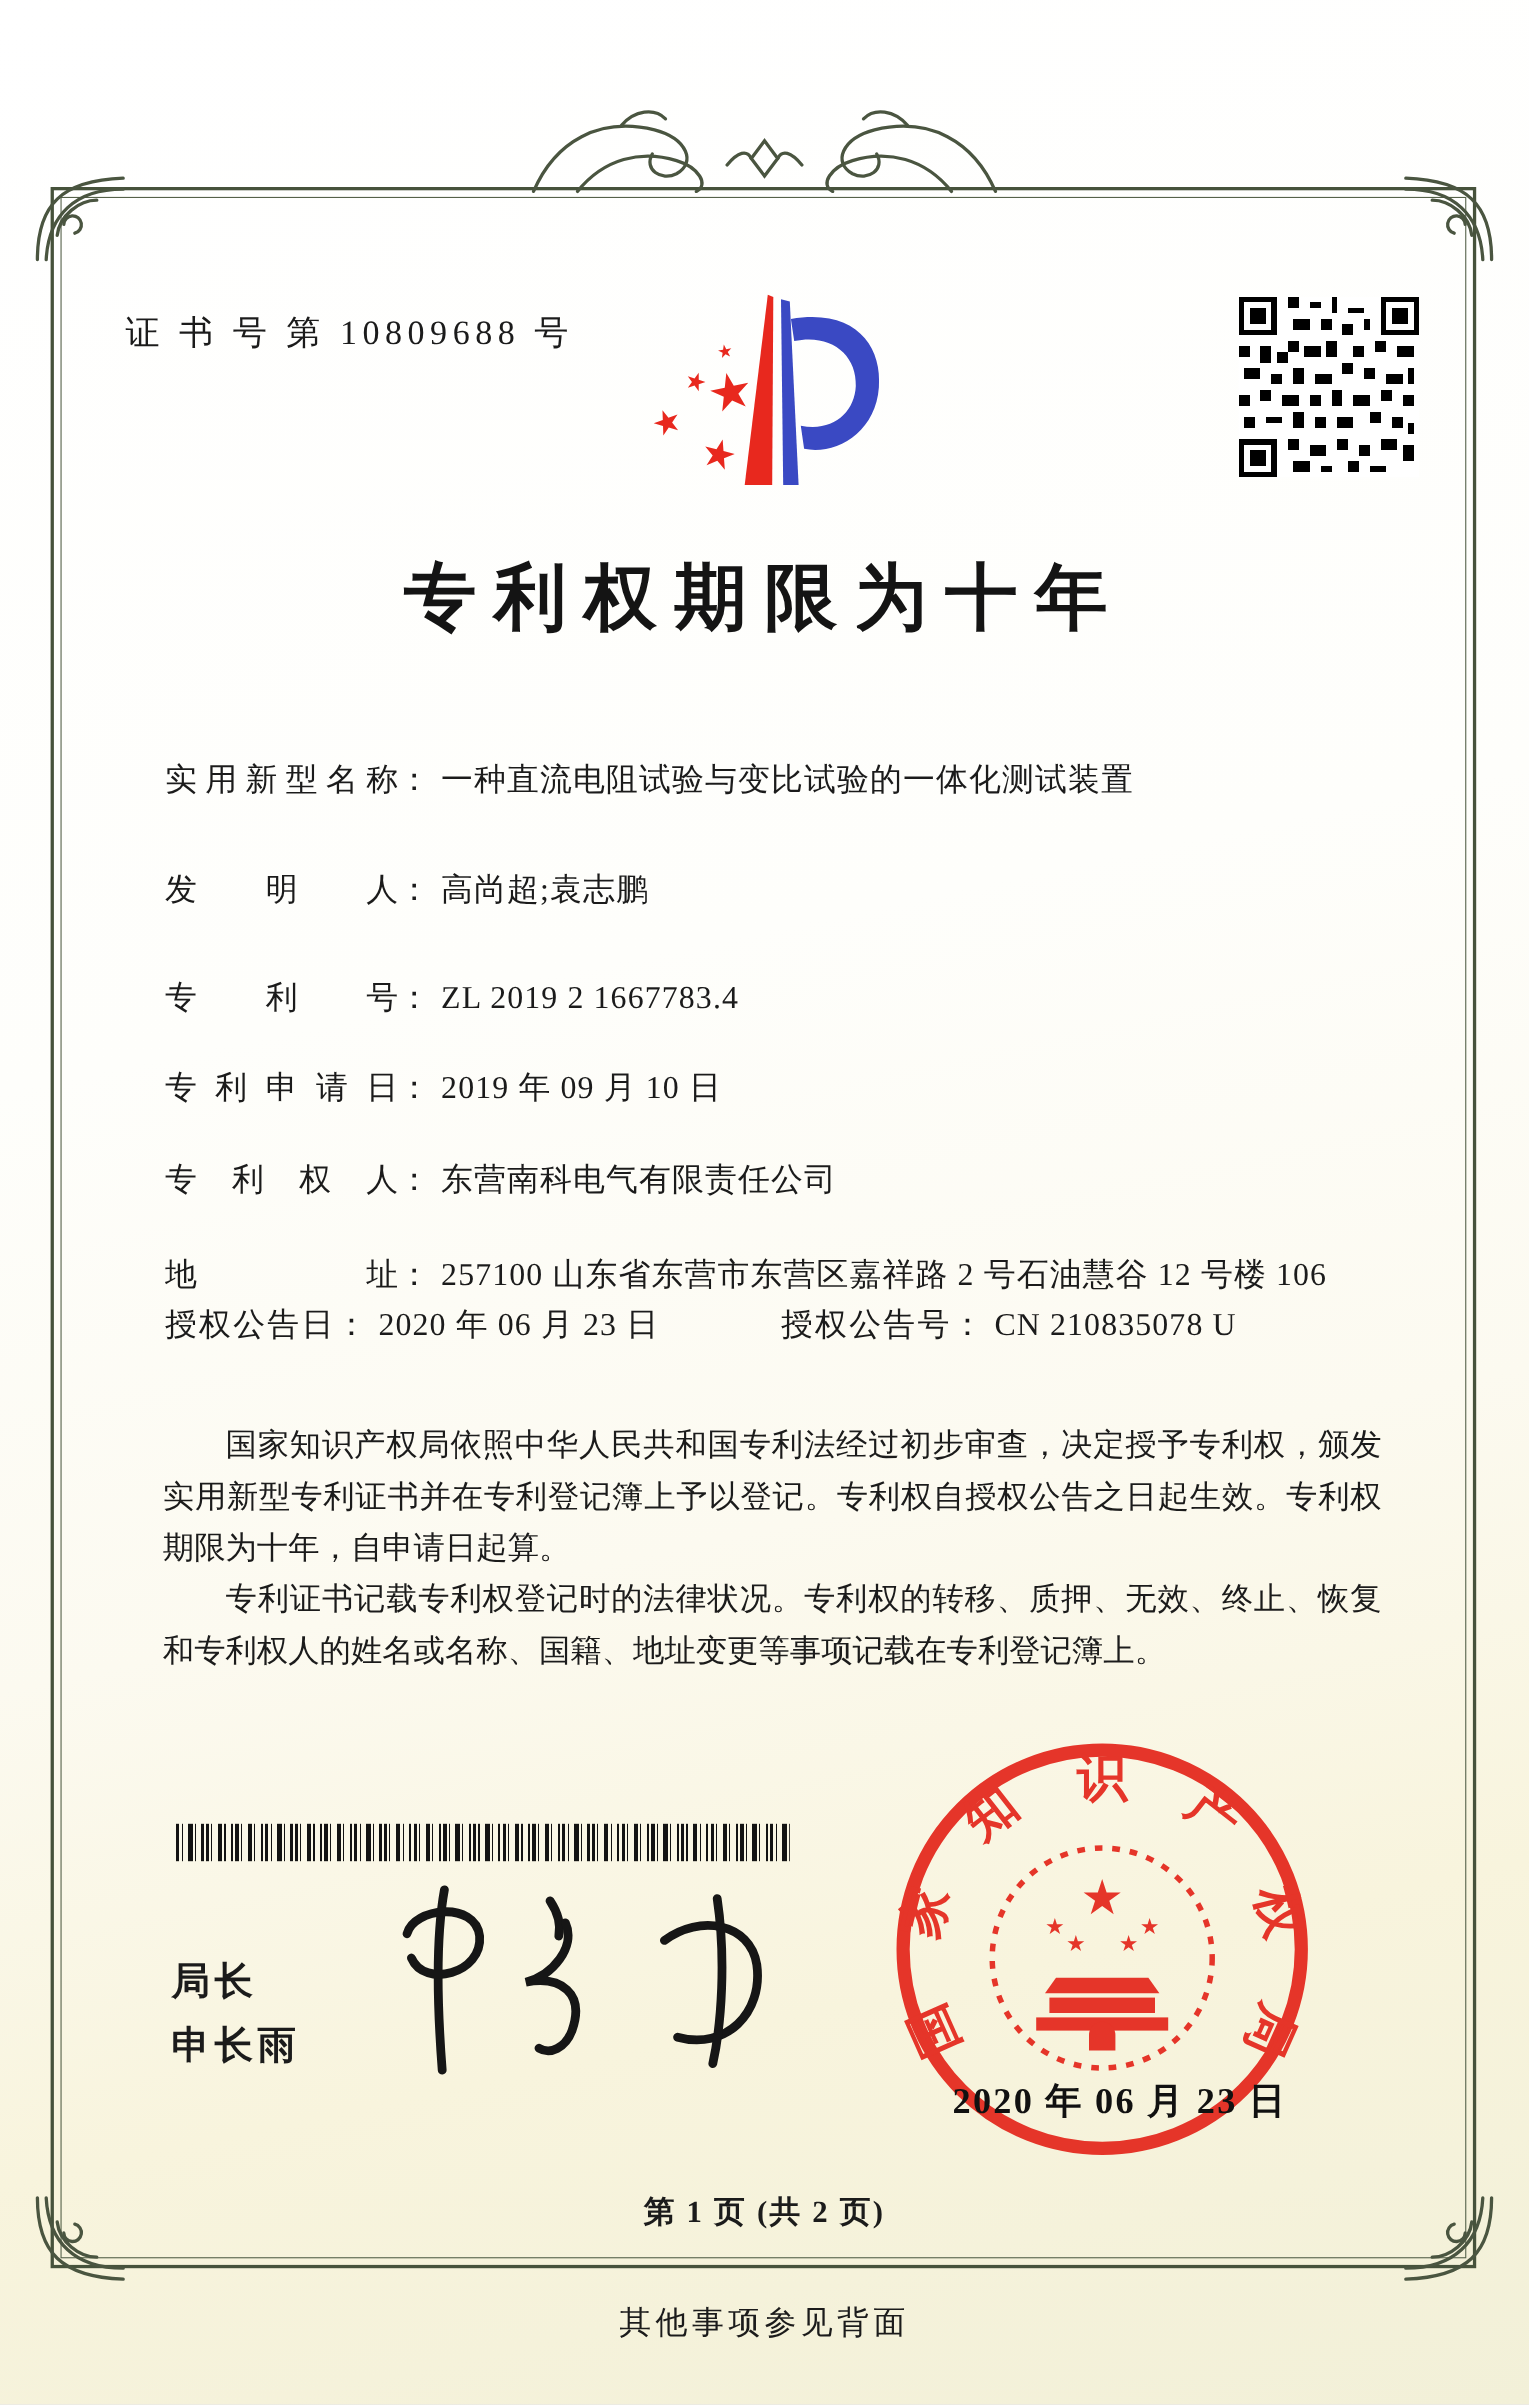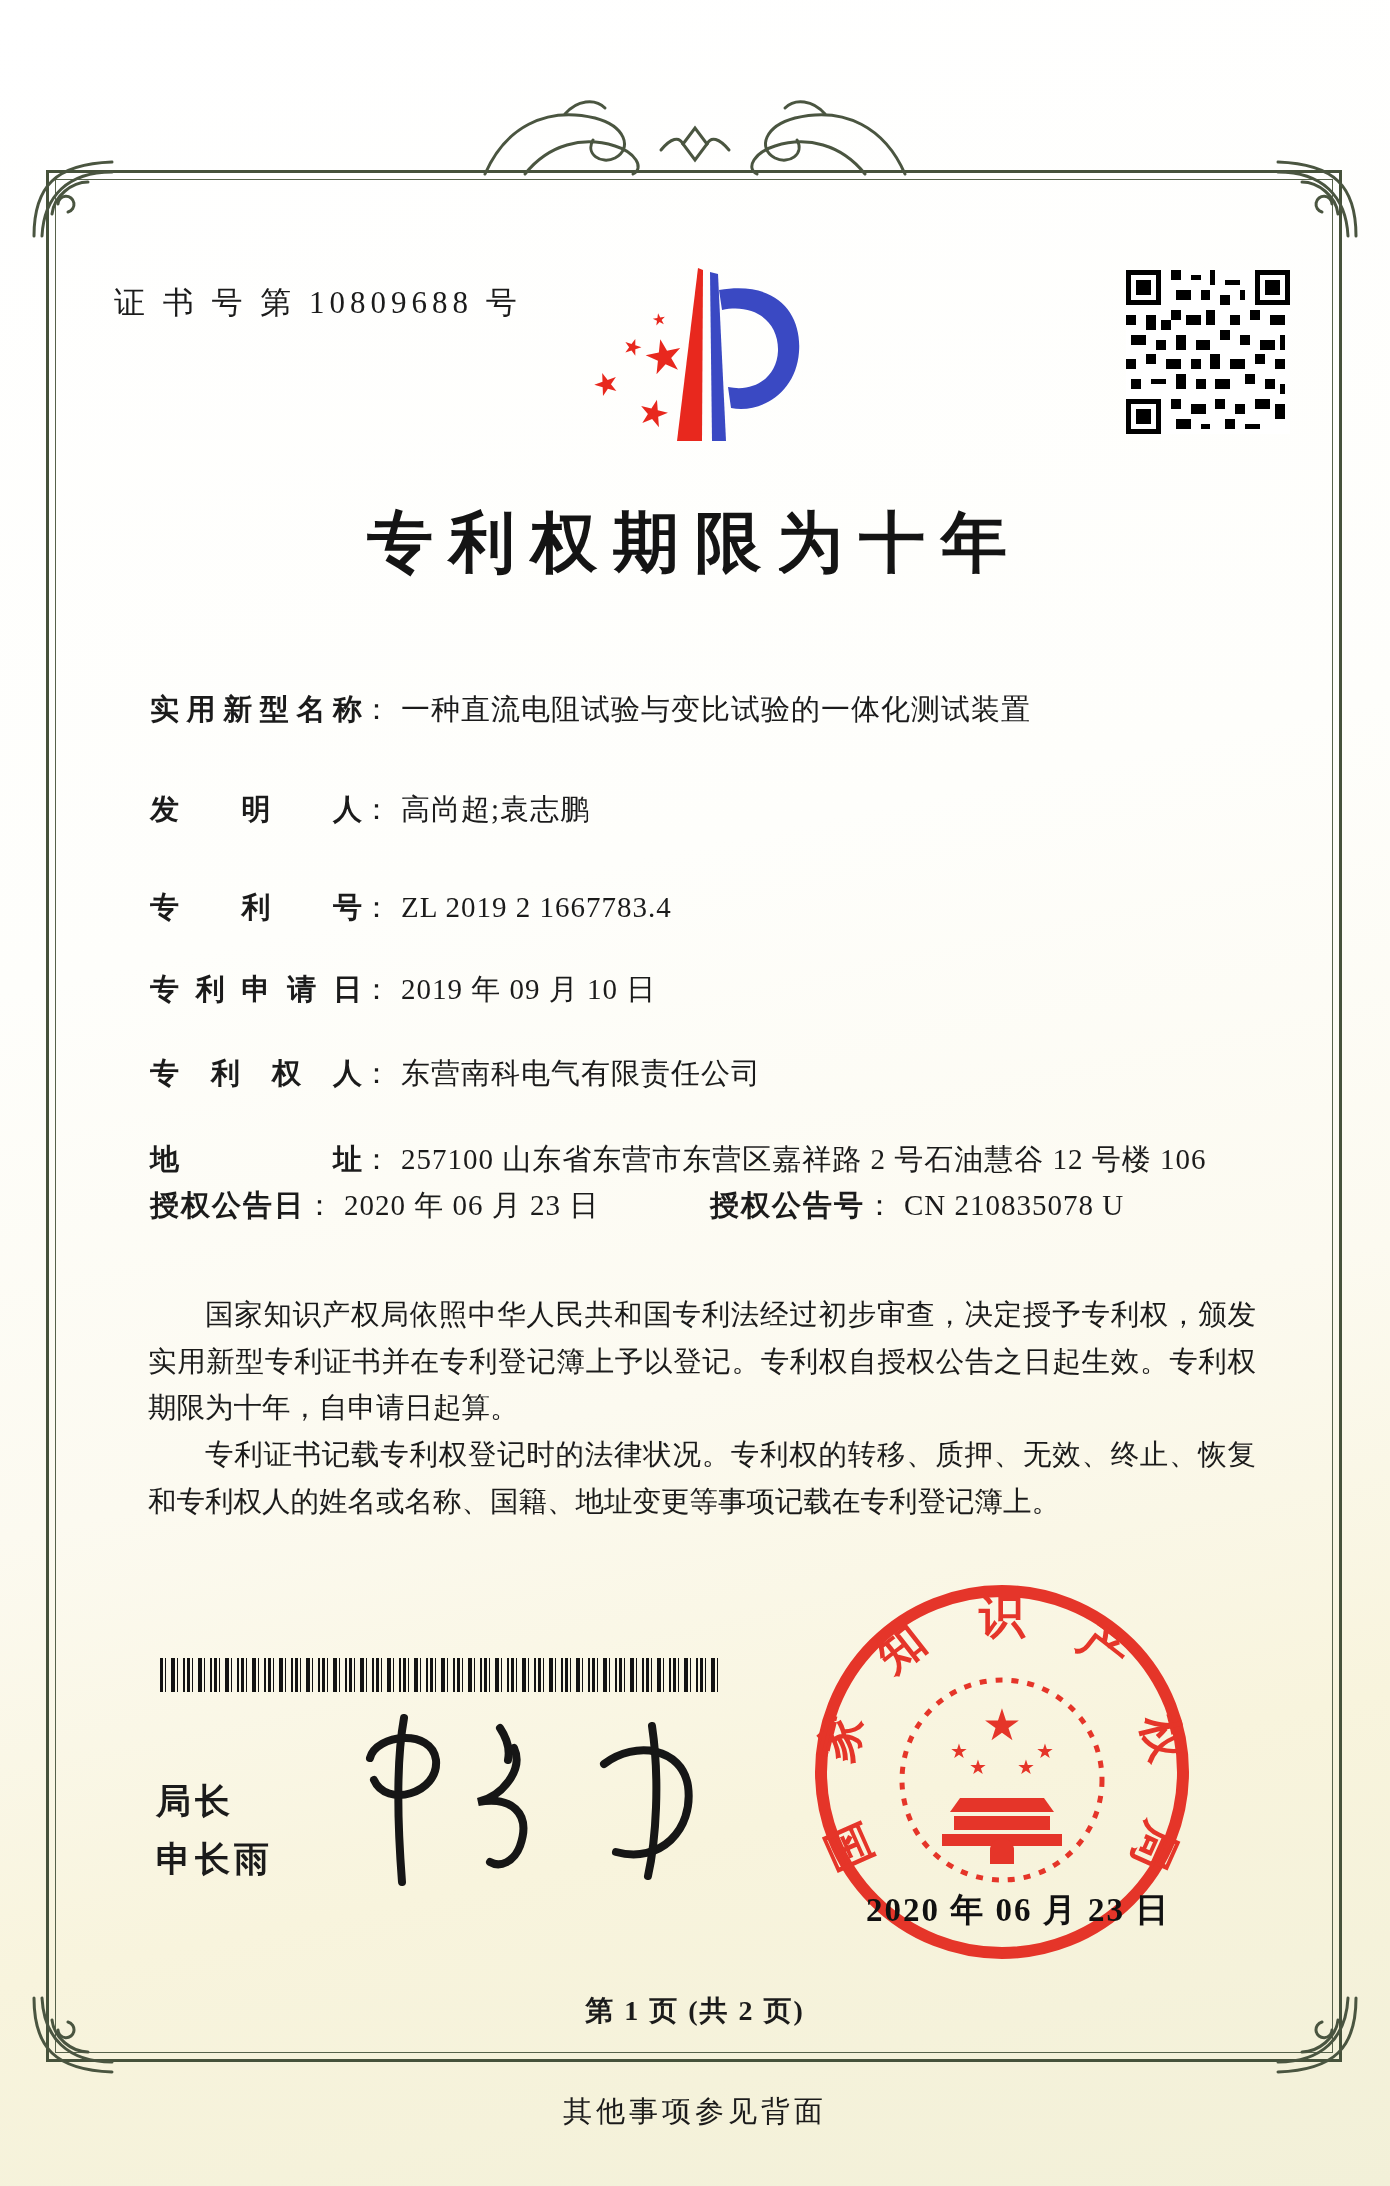--- a/index.html
+++ b/index.html
@@ -29,21 +29,21 @@
     font-weight:500;
   }
   .logo{position:absolute;left:585px;top:256px;}
   .qr{position:absolute;left:1126px;top:270px;background:#fff;}
   .title{
     position:absolute;left:0;top:498px;width:100%;margin:0;text-align:center;
     font-size:66px;font-weight:900;letter-spacing:16px;color:#141414;
   }
   .frow{position:absolute;left:150px;width:1110px;display:flex;align-items:flex-start;
     font-size:29px;line-height:1.45;}
-  .f-label{display:inline-block;width:212px;text-align-last:justify;flex:0 0 auto;font-weight:700;}
+  .f-label{display:inline-block;width:212px;text-align-last:justify;flex:0 0 auto;font-weight:400;}
   .f-label.auto{width:auto;text-align-last:auto;letter-spacing:2px;}
   .f-colon{flex:0 0 auto;margin-right:10px;}
   .f-value{flex:1 1 auto;letter-spacing:1px;}
   .fpair{display:flex;align-items:flex-start;}
   .paras{position:absolute;left:148px;top:1292px;width:1108px;font-size:28.5px;
     line-height:1.64;text-align:justify;}
   .paras p{margin:0;text-indent:2em;}
   .barcode{
     position:absolute;left:160px;top:1658px;width:558px;height:34px;
     background:repeating-linear-gradient(90deg,

